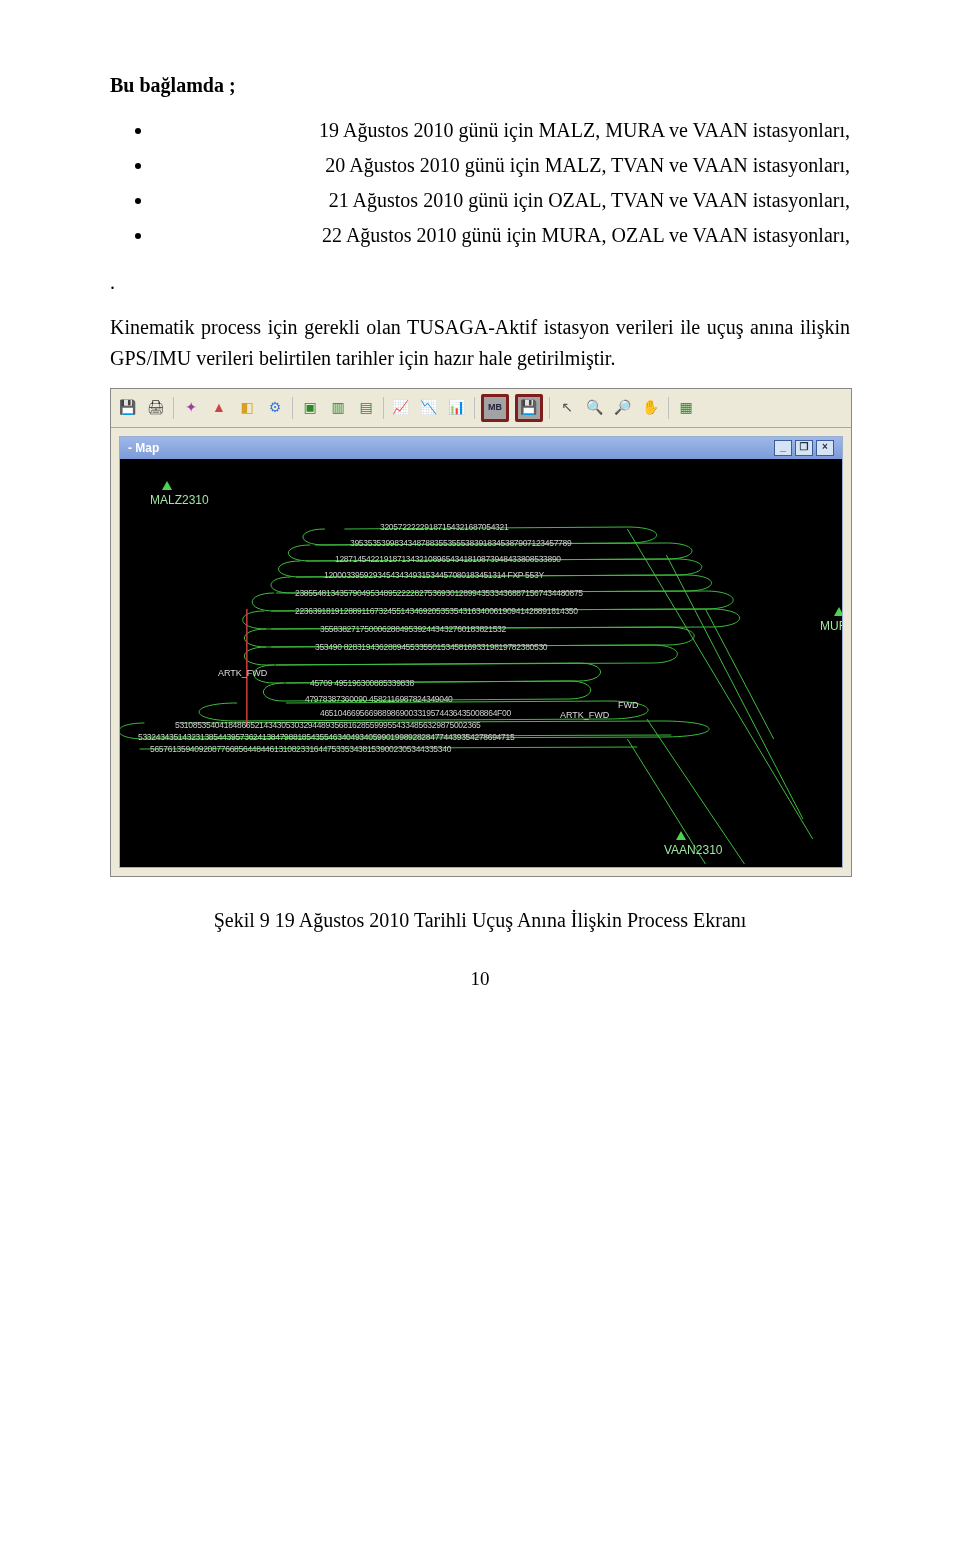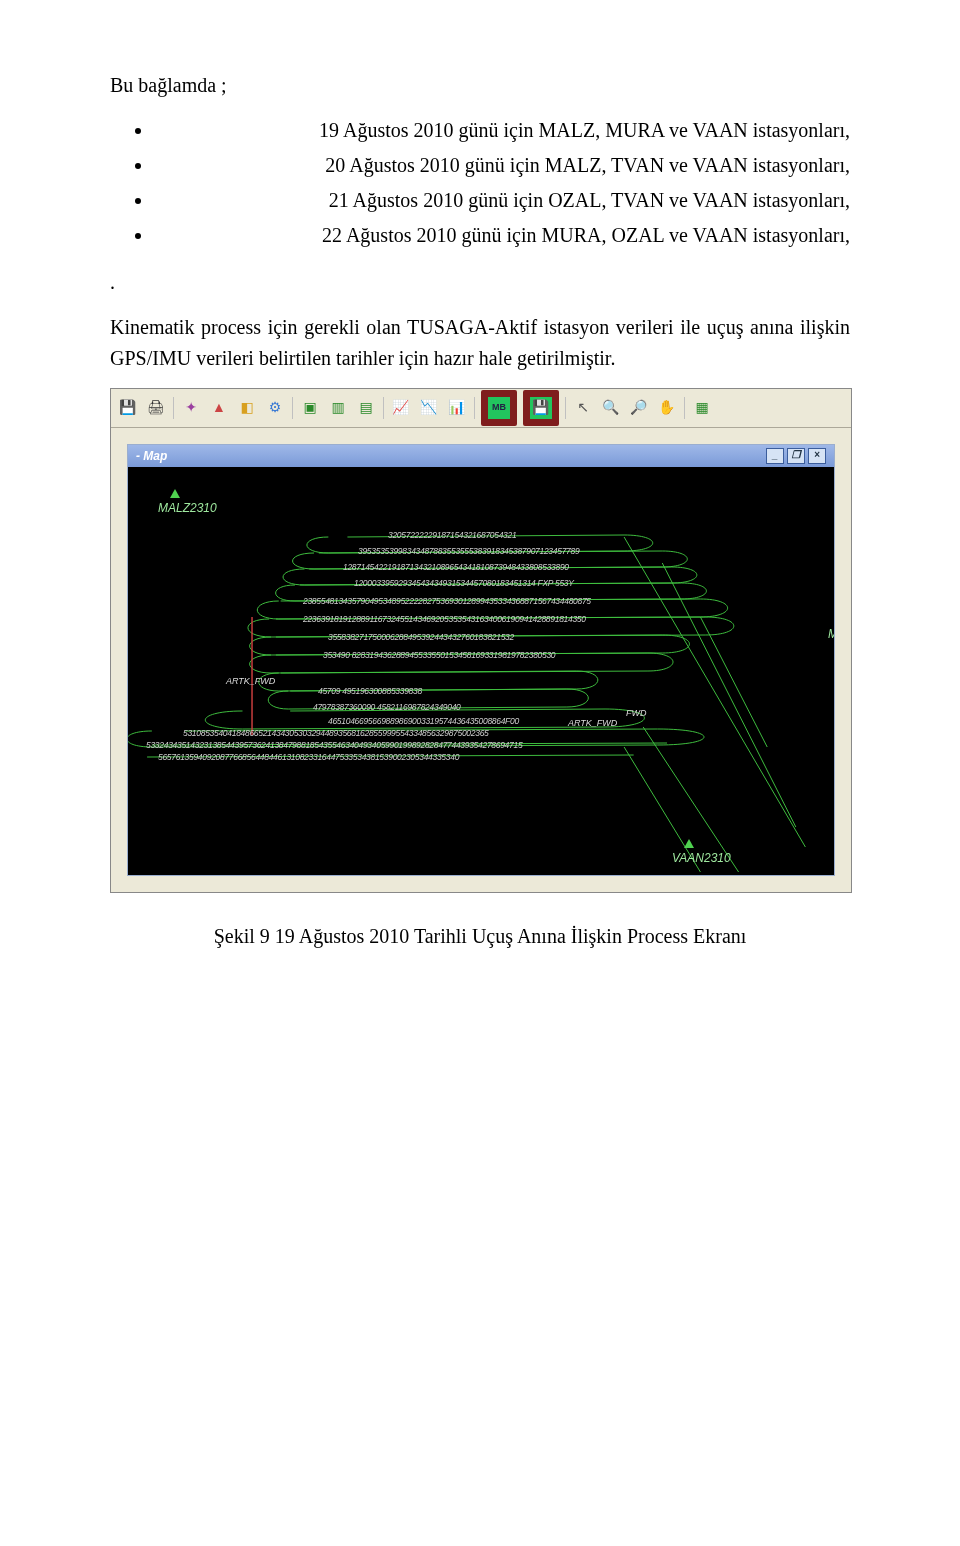--- a/index.html
+++ b/index.html
@@ -15,20 +15,21 @@
     padding: 70px 110px 60px 110px;
     box-sizing: border-box;
     font-size: 20px;
     line-height: 1.55;
   }
   .para {
     margin: 0 0 14px 0;
     text-align: justify;
   }
   .first-line {
+    font-weight: bold;
   }
   ul.bullets {
     margin: 0 0 16px 0;
     padding-left: 44px;
   }
   ul.bullets li {
     margin-bottom: 4px;
     text-align: right;
   }
   .caption-row {
@@ -67,31 +68,30 @@
     align-items: center;
     justify-content: center;
     font-size: 14px;
     color: #333;
   }
   .tool-sep {
     width: 1px;
     height: 22px;
     background: #c0c0c0;
   }
-  .tool-bmp { background: #22c55e; border: 7px solid #7f1d1d; border-radius: 2px; }
+  .tool-bmp { background: #a3a3a3; border: 3px solid #7f1d1d; border-radius: 2px; }
 
   
   .map-window {
-    margin: 16px;
+    margin: 8px;
     border: 1px solid #9aaecf;
     background: #000;
     height: 430px;
     position: relative;
     overflow: hidden;
-    font-style: italic;
   }
   .map-titlebar {
     position: absolute;
     top: 0; left: 0; right: 0;
     height: 22px;
     background: linear-gradient(#9fb8e8, #7a9ad8);
     color: #fff;
     font-size: 12px;
     font-weight: bold;
     display: flex;
@@ -249,32 +249,33 @@
         <div class="station-tri" style="top:372px;left:556px;"></div>
         <div class="station-label" style="top:382px;left:544px;">VAAN2310</div>
 
         <div class="fwd-label" style="top:208px;left:98px;">ARTK_FWD</div>
         <div class="fwd-label" style="top:250px;left:440px;">ARTK_FWD</div>
         <div class="fwd-label" style="top:240px;left:498px;">FWD</div>
 
         <div class="num-label" style="top:62px; left:260px;">32057222229187154321687054321</div>
         <div class="num-label" style="top:78px; left:230px;">39535353998343487883553555383918345387907123457789</div>
         <div class="num-label" style="top:94px; left:215px;">128714542219187134321089654341810873948433808533890</div>
-        <div class="num-label" style="top:110px;left:226px;">12000339592934543434931534457080183451314 FXP 553Y</div>
+        <div class="num-label" style="top:110px;left:204px;">12000339592934543434931534457080183451314 FXP 553Y</div>
         <div class="num-label" style="top:128px;left:175px;">23855481343579049534895222282753693012899435334368871567434480875</div>
         <div class="num-label" style="top:146px;left:175px;">2236391819128891167324551434692053535431634006190941428891814350</div>
         <div class="num-label" style="top:164px;left:200px;">355838271750006288495392443432760183821532</div>
         <div class="num-label" style="top:182px;left:195px;">353490 8283194362889455335501534581693319819782380530</div>
         <div class="num-label" style="top:218px;left:190px;">45709 495196300885339838</div>
         <div class="num-label" style="top:234px;left:185px;">47978387360090 4582116987824349040</div>
         <div class="num-label" style="top:248px;left:200px;">4651046695669889869003319574436435008864F00</div>
         <div class="num-label" style="top:260px;left:55px;">531085354041848665214343053032944893568162855999554334856329875002365</div>
         <div class="num-label" style="top:272px;left:18px;">5332434351432313854439573624138479881854355463404934059901998928284774439354278694715</div>
         <div class="num-label" style="top:284px;left:30px;">56576135940920877668564484461310823316447533534381539002305344335340</div>
 
       </div>
     </div>
   </div>
 
   <div class="caption-row">Şekil 9 19 Ağustos 2010 Tarihli Uçuş Anına İlişkin Process Ekranı</div>
 
+  <div class="page-number">10</div>
 
 </div>
 
 </body></html>

